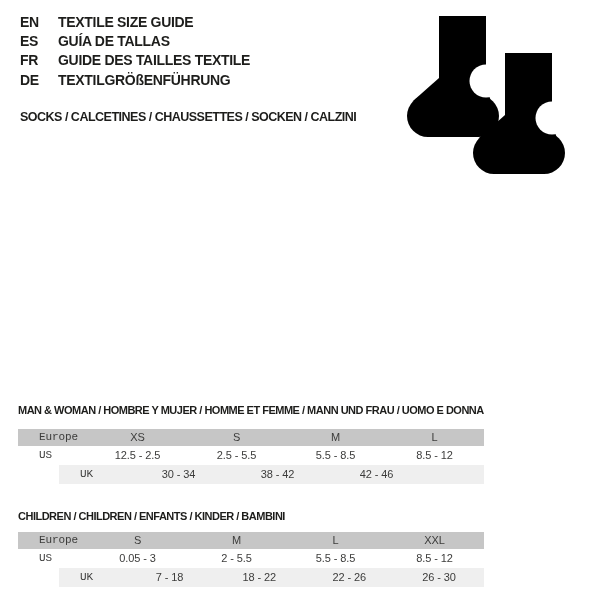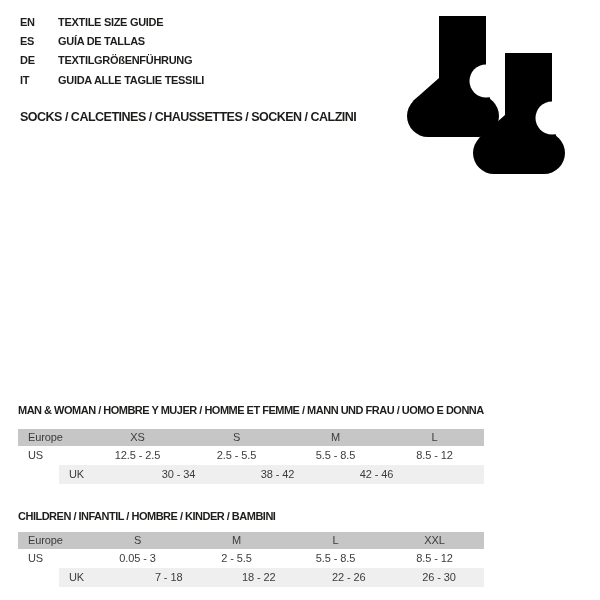--- a/index.html
+++ b/index.html
@@ -9,21 +9,21 @@
     background:#ffffff;
     font-family:"Liberation Sans", sans-serif;
     color:var(--text, #1d1d1b);
     overflow:hidden;
   }
 
   
   .lang-block { position:absolute; left:20px; top:12px; }
   .lang-row {
     display:flex; height:19.4px; align-items:center;
-    font-weight:bold; font-size:11px; letter-spacing:-0.3px;
+    font-weight:bold; font-size:14px; letter-spacing:-0.3px;
     white-space:nowrap;
   }
   .lang-code { width:38px; }
 
   .category-line {
     position:absolute; left:20px; top:110px;
     font-weight:bold; font-size:12.5px; letter-spacing:-0.5px;
     white-space:nowrap;
   }
 
@@ -45,42 +45,42 @@
   #table-title-1 { top:509px; }
   #table-1       { top:532px; }
 
   .tbl-row { display:flex; }
   .tbl-header {
     background:var(--header-row-bg,#c6c6c6);
     height:17px; line-height:17px;
   }
   .tbl-data { height:19px; line-height:19px; background:#ffffff; }
   .tbl-data.alt { background:var(--alt-row-bg,#efefef);margin-left:41px; }
-  .cell-label { width:70px; padding-left:10px; }
+  .cell-label { width:70px; padding-left:21px;font-family:Liberation Mono, monospace; }
   .cell-size  { width:99px; text-align:center; }
 </style>
 </head>
 <body>
 
 <div class="lang-block">
   <div class="lang-row">
     <span class="lang-code">EN</span>
     <span class="lang-label">TEXTILE SIZE GUIDE</span>
   </div>
   <div class="lang-row">
     <span class="lang-code">ES</span>
     <span class="lang-label">GUÍA DE TALLAS</span>
   </div>
   <div class="lang-row">
+    <span class="lang-code">FR</span>
+    <span class="lang-label">GUIDE DES TAILLES TEXTILE</span>
+  </div>
+  <div class="lang-row">
     <span class="lang-code">DE</span>
     <span class="lang-label">TEXTILGRÖßENFÜHRUNG</span>
-  </div>
-  <div class="lang-row">
-    <span class="lang-code">IT</span>
-    <span class="lang-label">GUIDA ALLE TAGLIE TESSILI</span>
   </div>
 </div>
 
 <div class="category-line">SOCKS / CALCETINES / CHAUSSETTES / SOCKEN / CALZINI</div>
 
 <svg class="socks-icon" width="165" height="175" viewBox="0 0 165 175" aria-hidden="true">
   <g fill="currentColor">
     <g>
       <rect x="33" y="8" width="47" height="63"></rect>
       <polygon points="33,70 80,70 85,96 7,93"></polygon>
@@ -113,21 +113,21 @@
       <div class="cell-size">8.5 - 12</div>
     </div>
     <div class="tbl-row tbl-data alt">
       <div class="cell-label">UK</div>
       <div class="cell-size">30 - 34</div>
       <div class="cell-size">38 - 42</div>
       <div class="cell-size">42 - 46</div>
     </div>
   </div>
 
-<div id="table-title-1" class="size-table-title">CHILDREN / INFANTIL / HOMBRE / KINDER / BAMBINI</div>
+<div id="table-title-1" class="size-table-title">CHILDREN / CHILDREN / ENFANTS / KINDER / BAMBINI</div>
 <div id="table-1" class="size-table">
   <div class="tbl-row tbl-header">
       <div class="cell-label">Europe</div>
       <div class="cell-size">S</div>
       <div class="cell-size">M</div>
       <div class="cell-size">L</div>
       <div class="cell-size">XXL</div>
     </div>
 <div class="tbl-row tbl-data">
       <div class="cell-label">US</div>

